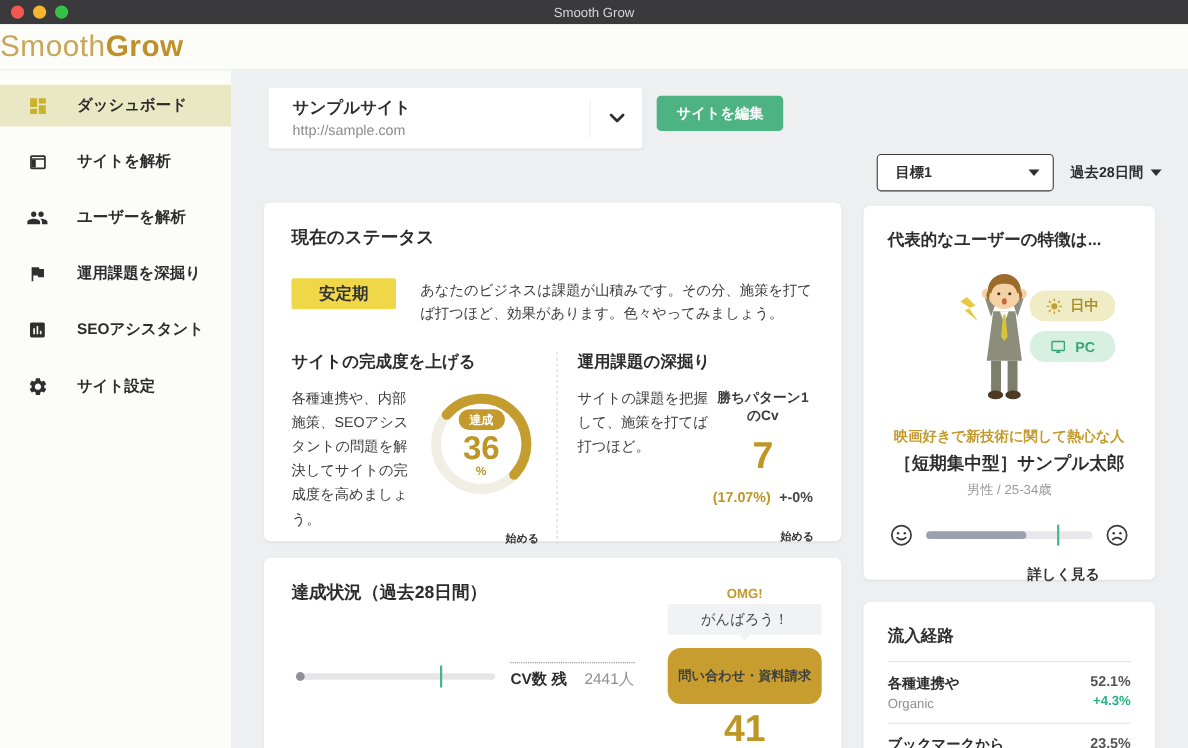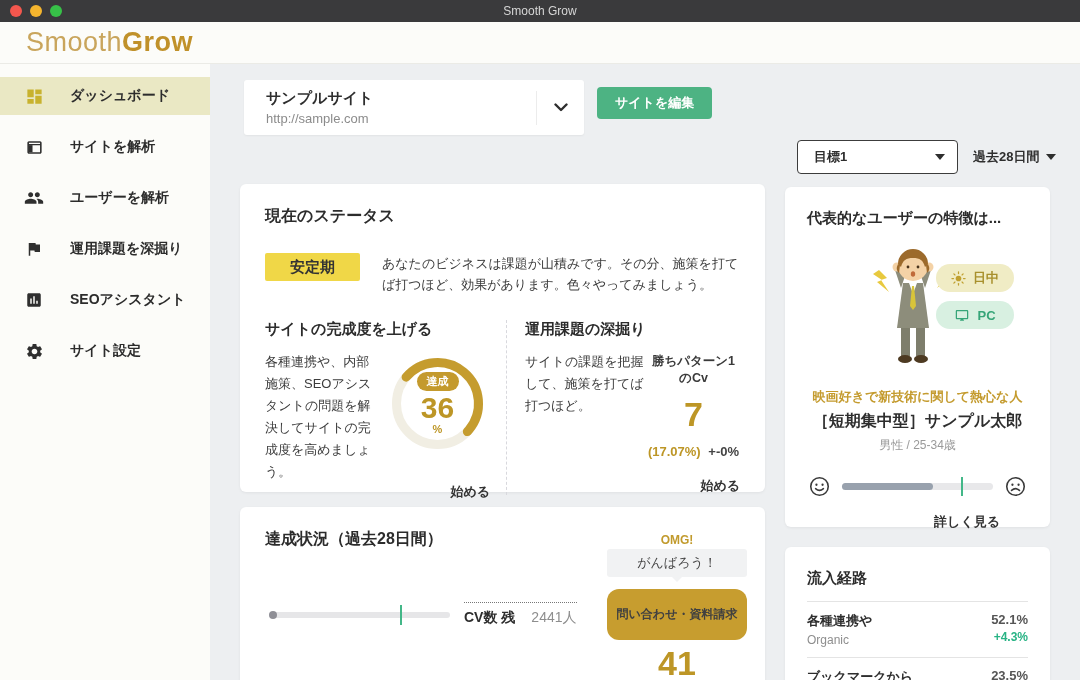--- a/index.html
+++ b/index.html
@@ -10,21 +10,21 @@
   }
   
   .titlebar { position:absolute; top:0; left:0; right:0; height:22px;
     background:#3a3a3c; display:flex; align-items:center; justify-content:center; }
   .titlebar-text { color:#d6d6d6; font-size:12px; }
   .traffic { position:absolute; left:10px; top:0; height:22px; display:flex; align-items:center; gap:8px; }
   .light { width:12px; height:12px; border-radius:50%; }
   .light.red{ background:#f4574e; } .light.yellow{ background:#f5b52e; } .light.green{ background:#37c148; }
   
   .topbar { position:absolute; top:22px; left:0; right:0; height:42px;
-    background:#fcfcf9; border-bottom:1px solid #ebebe6; display:flex; align-items:center; padding-left:26px; }
+    background:#fcfcf9; border-bottom:1px solid #ebebe6; display:flex; align-items:center; padding-left:0; }
   .logo { font-size:27px; letter-spacing:.5px; }
   .logo .p1 { color:#c9a55c; font-weight:400; }
   .logo .p2 { color:#c0912a; font-weight:700; }
   
   .sidebar { position:absolute; top:64px; left:0; width:210px; bottom:0; background:#fcfcf9; }
   .nav-item { display:flex; align-items:center; height:38px; margin-bottom:13px;
     padding-left:24px; cursor:pointer; }
   .nav-item:first-child { margin-top:13px; }
   .nav-item .nicon { width:20px; height:20px; display:flex; align-items:center; justify-content:center; }
   .nav-item .nicon svg { fill:#2f2f2f; }
@@ -70,21 +70,21 @@
   .scol-right { flex:1; padding-left:18px; display:flex; flex-direction:column; }
   .scol-title { font-size:15px; font-weight:700; color:#2c2c2c; }
   .scol-body { display:flex; margin-top:12px; }
   .scol-text { width:128px; font-size:13px; color:#3c3c3c; line-height:1.7; }
   .gauge-wrap { position:relative; width:105px; height:105px; margin-left:4px; }
   .gauge-center { position:absolute; inset:0; display:flex; flex-direction:column; align-items:center; justify-content:center; }
   .gauge-pill { background:#c49a2d; color:#fff; font-size:11px; font-weight:700;
     padding:2px 10px; border-radius:10px; }
   .gauge-val { font-size:30px; font-weight:700; color:#bd9626; line-height:1.05; margin-top:1px; }
   .gauge-unit { font-size:11px; font-weight:700; color:#bd9626; }
-  .start-link { margin-top:auto; text-align:right; font-size:13px; font-weight:700; color:#333; cursor:pointer; }
+  .start-link { margin-top:auto; text-align:right; font-size:10px; font-weight:700; color:#333; cursor:pointer; }
   .issue-body { display:flex; margin-top:12px; }
   .issue-text { width:122px; font-size:13px; color:#3c3c3c; line-height:1.7; }
   .issue-stat { flex:1; text-align:center; padding-top:2px; }
   .issue-label { font-size:12.5px; font-weight:700; color:#3a3a3a; }
   .issue-value { font-size:34px; font-weight:700; color:#bd9626; margin-top:8px; }
   .issue-rates { margin-top:10px; font-size:13px; font-weight:700; }
   .rate-gold { color:#bd9626; } .rate-dark { color:#444; margin-left:4px; } .rate-green { color:#27b384; margin-left:4px; }
   
   .achieve-card { height:215px; margin-top:15px; padding:22px 25px; position:relative; }
   .slider-row { position:absolute; left:30px; top:95px; display:flex; align-items:center; }

